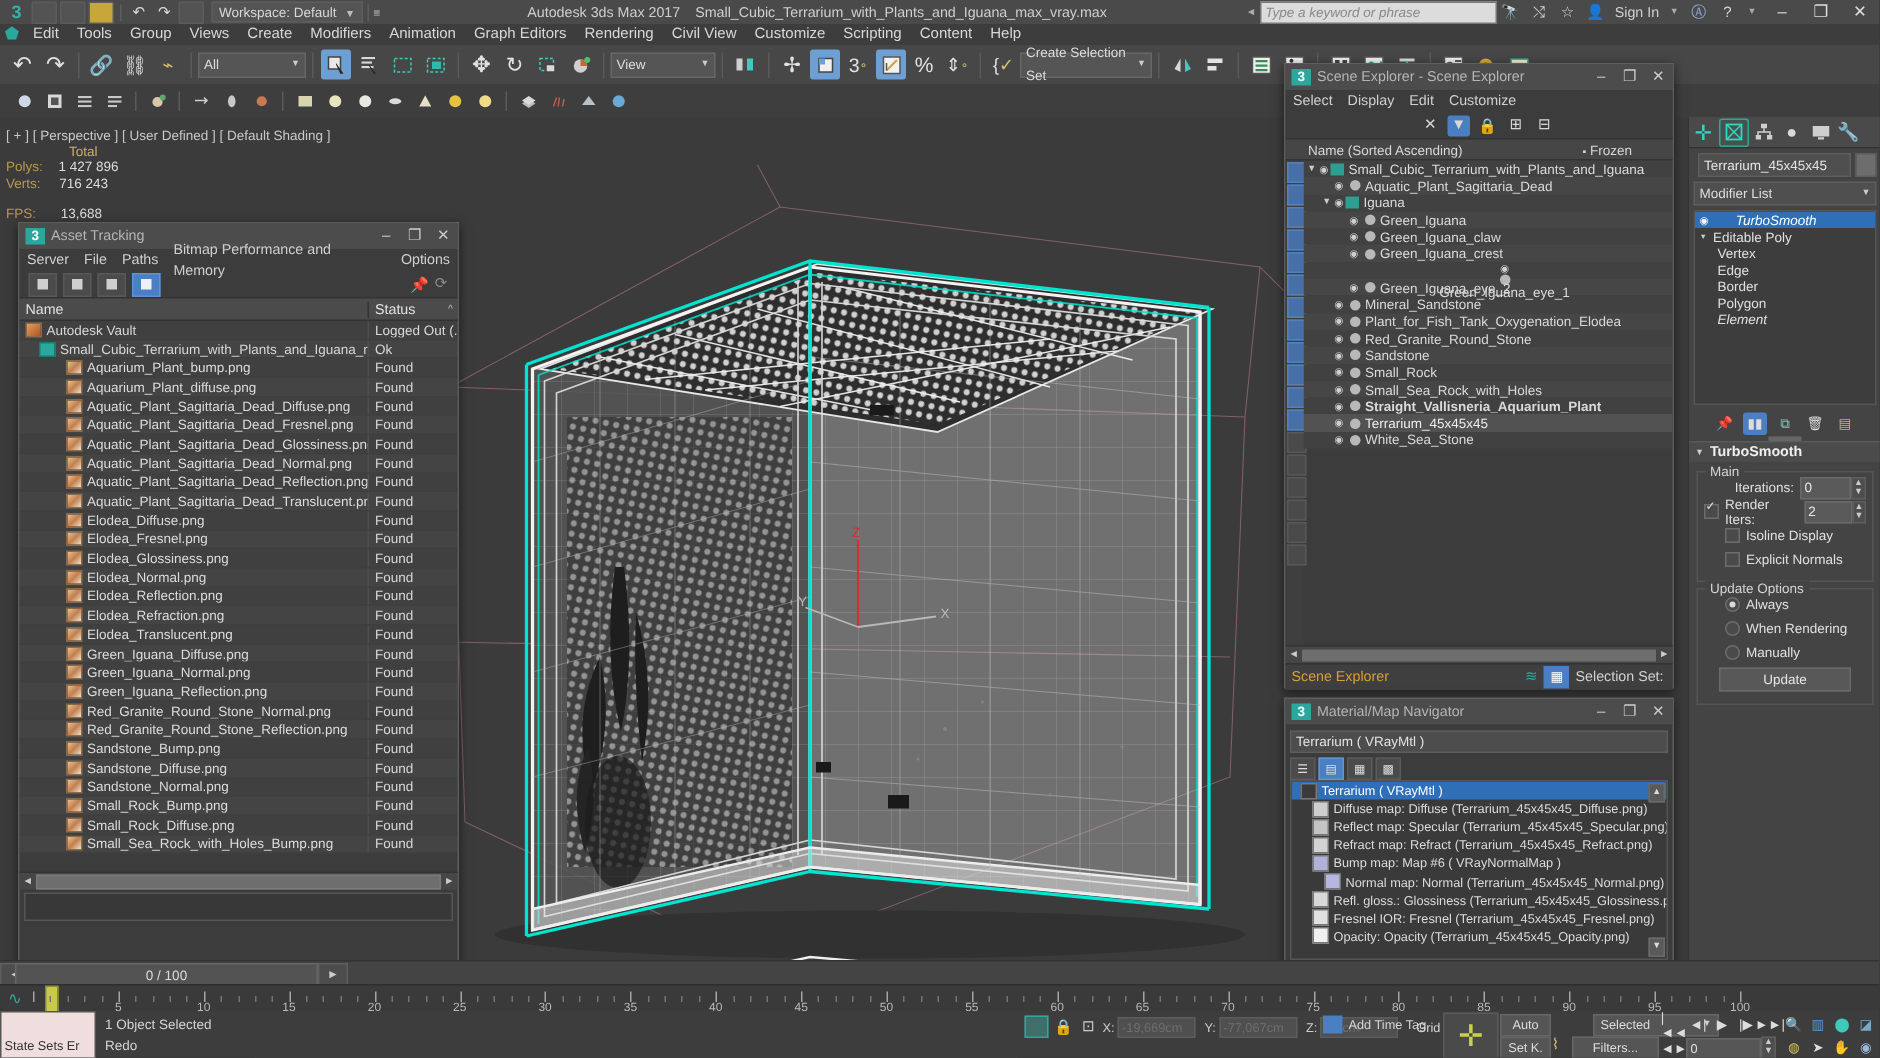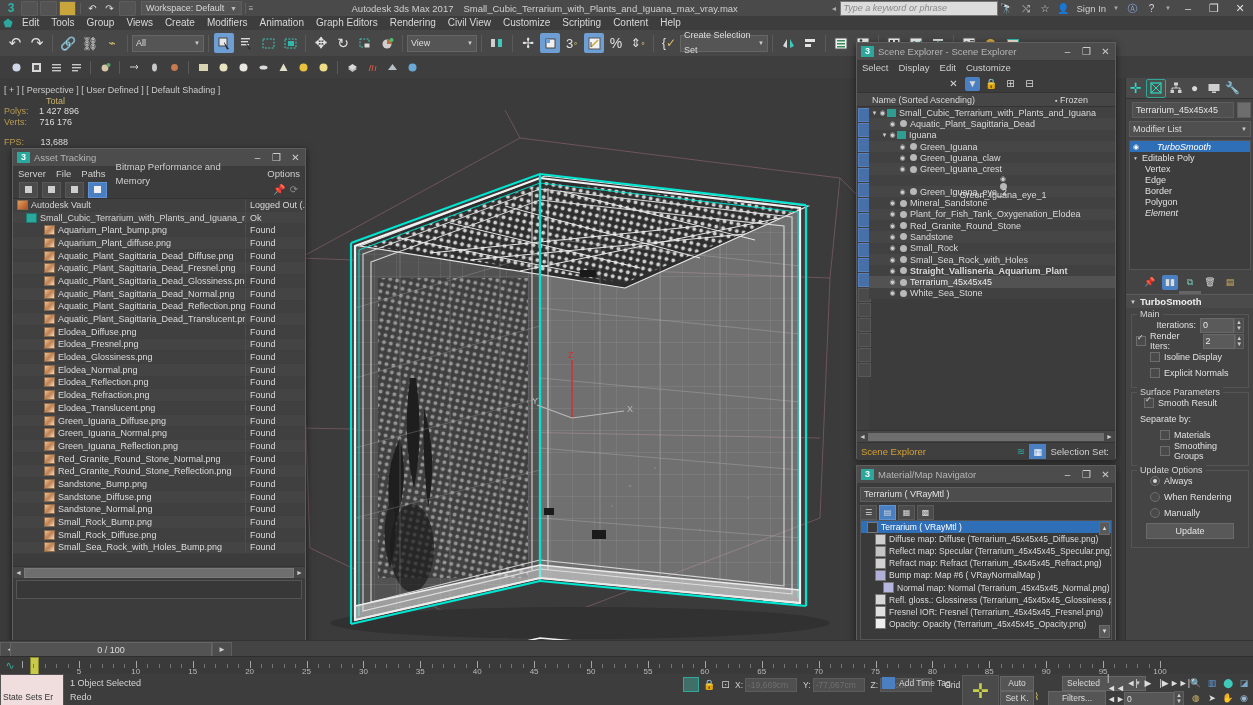--- a/index.html
+++ b/index.html
@@ -666,21 +666,21 @@
     </g>
   </svg>
 </div>
 
 <div id="vpstats" class="abs">
   <div class="hdr">[ + ] [ Perspective ] [ User Defined ] [ Default Shading ]</div>
   <div style="padding-left:42px;color:#c8b36a;">Total</div>
   <div><span class="lbl">Polys:</span>
        <span class="val" style="margin-left:8px;">1 427 896</span></div>
   <div><span class="lbl">Verts:</span>
-       <span class="val" style="margin-left:10px;">716 176</span></div>
+       <span class="val" style="margin-left:10px;">716 243</span></div>
   <div style="height:10px;"></div>
   <div><span class="lbl">FPS:</span>
        <span class="val" style="margin-left:14px;">13,688</span></div>
 </div>
 
 <div id="assetwin" class="abs fwin">
   <div class="fwin-tt">
     <div class="ico">3</div>
     <div class="ttl">Asset Tracking</div>
     <div class="wb">–</div>
@@ -704,20 +704,27 @@
       </div>
     <div class="at-ti">
         <div class="sq"></div>
       </div>
     <div class="at-ti on">
         <div class="sq" style="background:#f0f0f0"></div>
       </div>
     <div style="flex:1"></div>
     <div style="width:14px;text-align:center;color:#6b8ecf;font-size:10px;">📌</div>
     <div style="width:14px;text-align:center;color:#8a8a8a;font-size:10px;margin-right:4px;">⟳</div>
+  </div>
+  <div class="at-hdr">
+    <div class="c1">Name</div>
+    <div class="c2" style="display:flex;justify-content:space-between;align-items:center;">
+      <span>Status</span>
+      <span style="font-size:7px;color:#bbb;margin-right:3px;">^</span>
+    </div>
   </div>
   <div class="at-rows" id="at-rows" style="height:367px;">
       <div class="at-row">
         <div class="nm" style="padding-left: 4px;">
           <span class="at-ic vault"></span>
           <span>Autodesk Vault</span>
         </div>
         <div class="st">Logged Out (...</div>
       </div>
       <div class="at-row">
@@ -1231,38 +1238,20 @@
         <span class="spin" style="margin-left:4px;">2</span>
         <span class="spinar">▲<br>▼</span>
       </div>
       <div class="prow" style="padding-left:14px;">
         <span class="cbx"></span>
         <span>Isoline Display</span>
       </div>
       <div class="prow" style="padding-left:14px;">
         <span class="cbx"></span>
         <span>Explicit Normals</span>
-      </div>
-    </div>
-    <div class="grp">
-      <div class="glbl">Surface Parameters</div>
-      <div class="prow" style="padding-left:8px;">
-        <span class="cbx ck"></span>
-        <span>Smooth Result</span>
-      </div>
-      <div class="prow" style="padding-left:4px;">
-        <span>Separate by:</span>
-      </div>
-      <div class="prow" style="padding-left:24px;">
-        <span class="cbx"></span>
-        <span>Materials</span>
-      </div>
-      <div class="prow" style="padding-left:24px;">
-        <span class="cbx"></span>
-        <span>Smoothing Groups</span>
       </div>
     </div>
     <div class="grp">
       <div class="glbl">Update Options</div>
       <div class="prow" style="padding-left:14px;">
         <span class="rdo on"></span>
         <span>Always</span>
       </div>
       <div class="prow" style="padding-left:14px;">
         <span class="rdo"></span>

